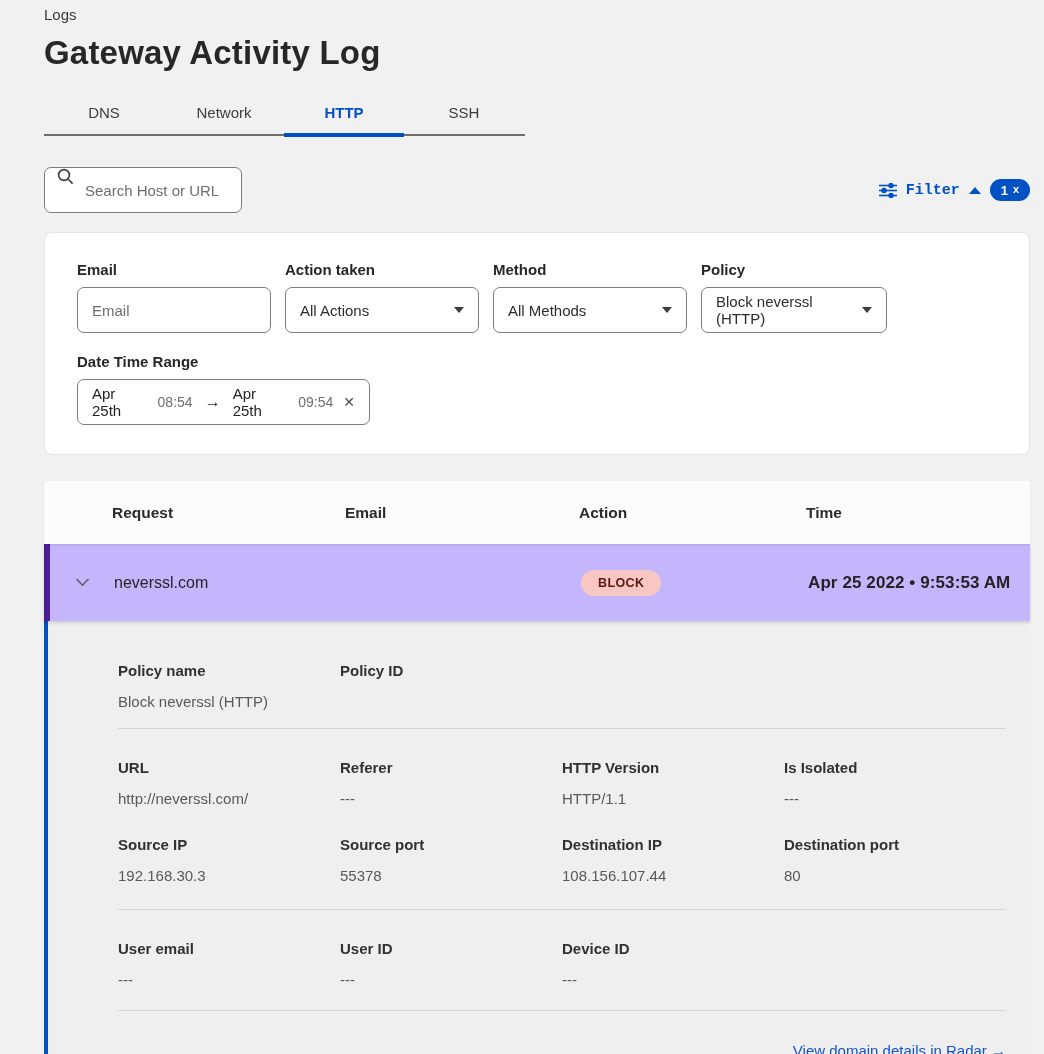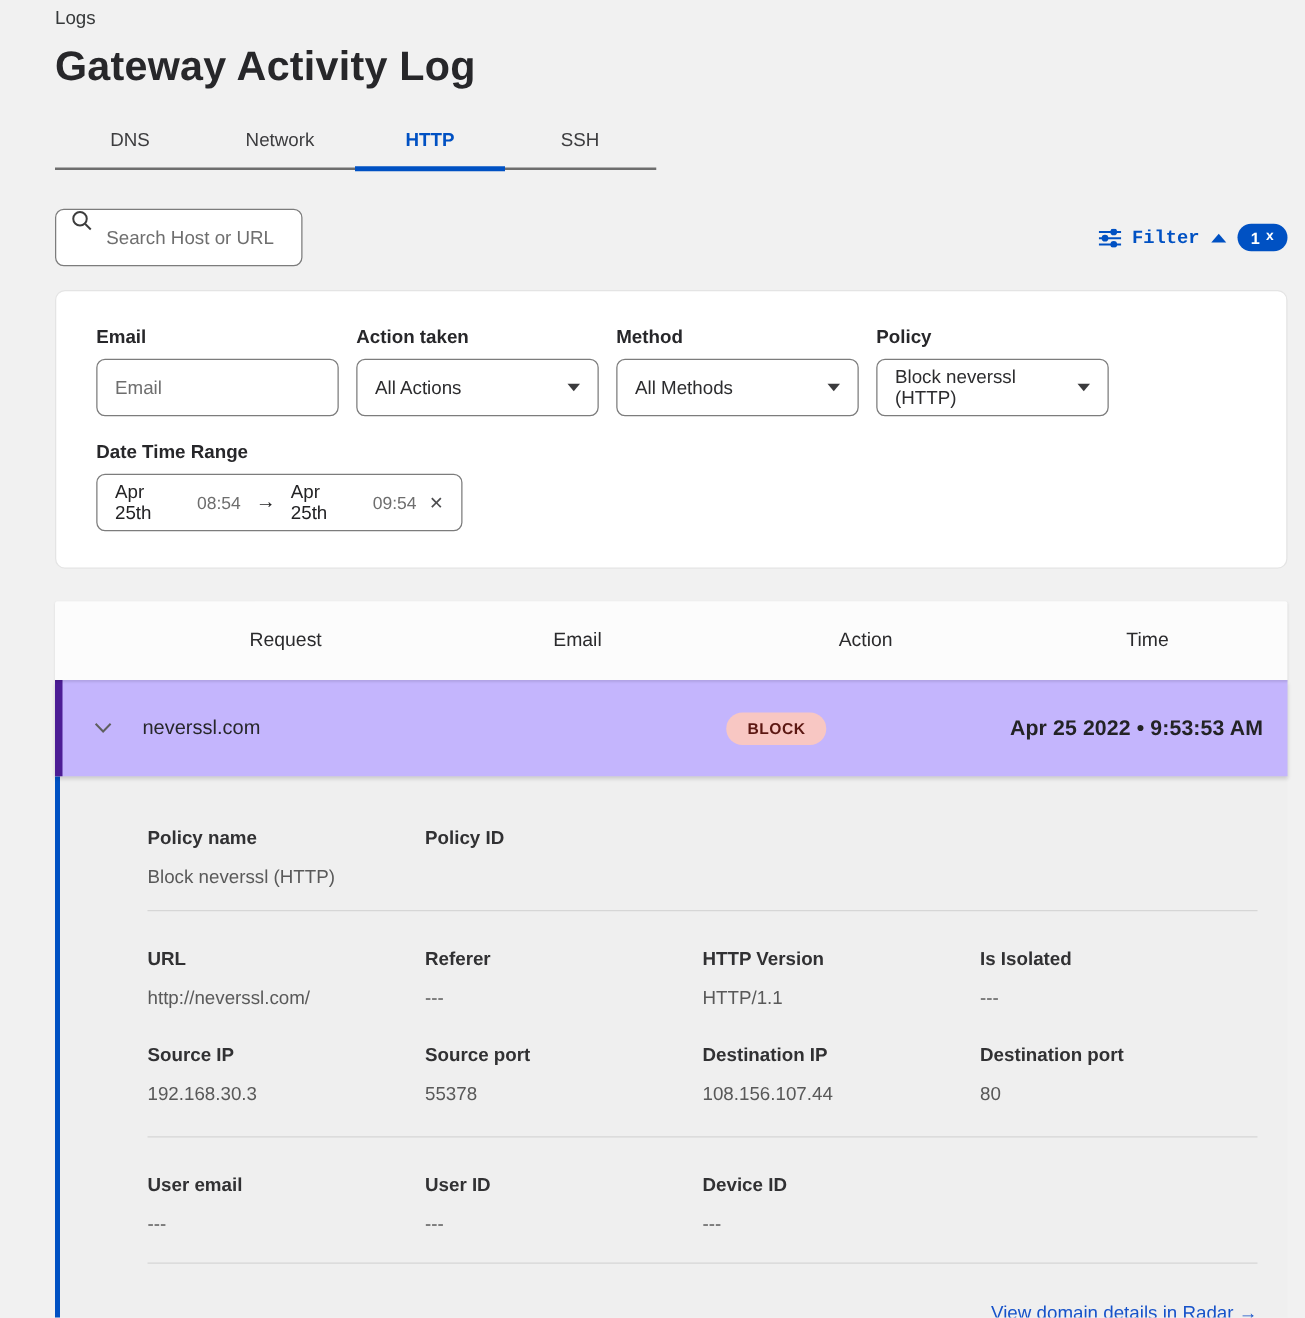--- a/index.html
+++ b/index.html
@@ -47,21 +47,21 @@
   .date-row { margin-top: 20px; }
   .date-field { width: 293px; display: flex; gap: 10px; align-items: center; cursor: pointer; }
   .ddate { font-size: 15px; color: #232325; }
   .dtime { font-size: 14px; color: #6e6e6e; }
   .darrow { font-size: 16px; color: #232325; padding: 0 2px; }
   .dclear { margin-left: auto; color: #4d4d4f; font-size: 14px; cursor: pointer; }
 
   
   .table-card { margin: 26px 0 0 44px; width: 986px; }
   .thead { display: grid; grid-template-columns: 68px 233px 234px 227px 1fr; align-items: center; height: 63px; background: #fcfcfc; border-radius: 2px 2px 0 0; box-shadow: 0 1px 2px rgba(0,0,0,0.10); position: relative; z-index: 2; }
-  .th { font-size: 15.5px; font-weight: 400; color: #2b2b2d; text-align: center; }
+  .th { font-size: 15.5px; font-weight: 700; color: #2b2b2d; }
   .trow { display: grid; grid-template-columns: 64px 233px 234px 227px 1fr; align-items: center; height: 77px; background: #c4b5fd; border-left: 6px solid #4c1d95; box-shadow: 0 2px 3px rgba(0,0,0,0.14); position: relative; z-index: 1; cursor: pointer; }
   .chev-cell { display: flex; justify-content: center; align-items: center; }
   .req { font-size: 16px; color: #27272a; }
   .badge-block { display: inline-block; background: #f8c7c3; color: #5c1712; font-size: 12.5px; font-weight: 700; letter-spacing: 0.4px; padding: 6px 17px; border-radius: 14px; }
   .time-cell { font-size: 17px; font-weight: 600; color: #232325; letter-spacing: 0.1px; }
 
   
   .detail { background: #efefef; border-left: 4px solid #0051c3; padding: 41px 24px 0 70px; height: 482px; overflow: hidden; }
   .dgrid { display: grid; grid-template-columns: 222px 222px 222px 1fr; }
   .dcell .dlabel { font-size: 15px; font-weight: 700; color: #313133; margin-bottom: 12px; }

